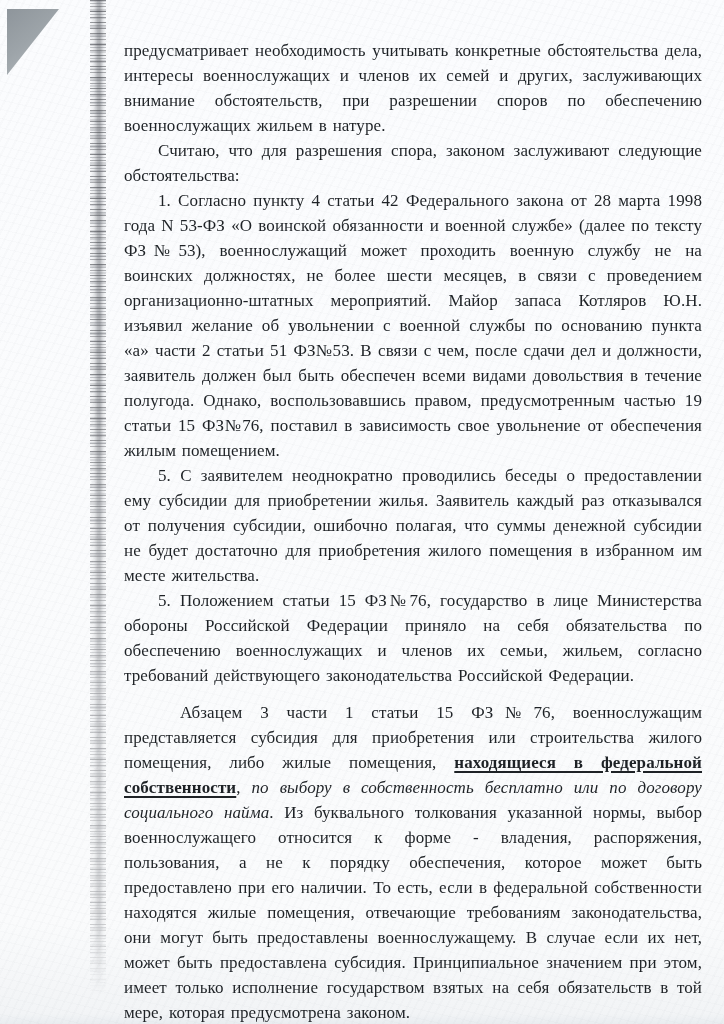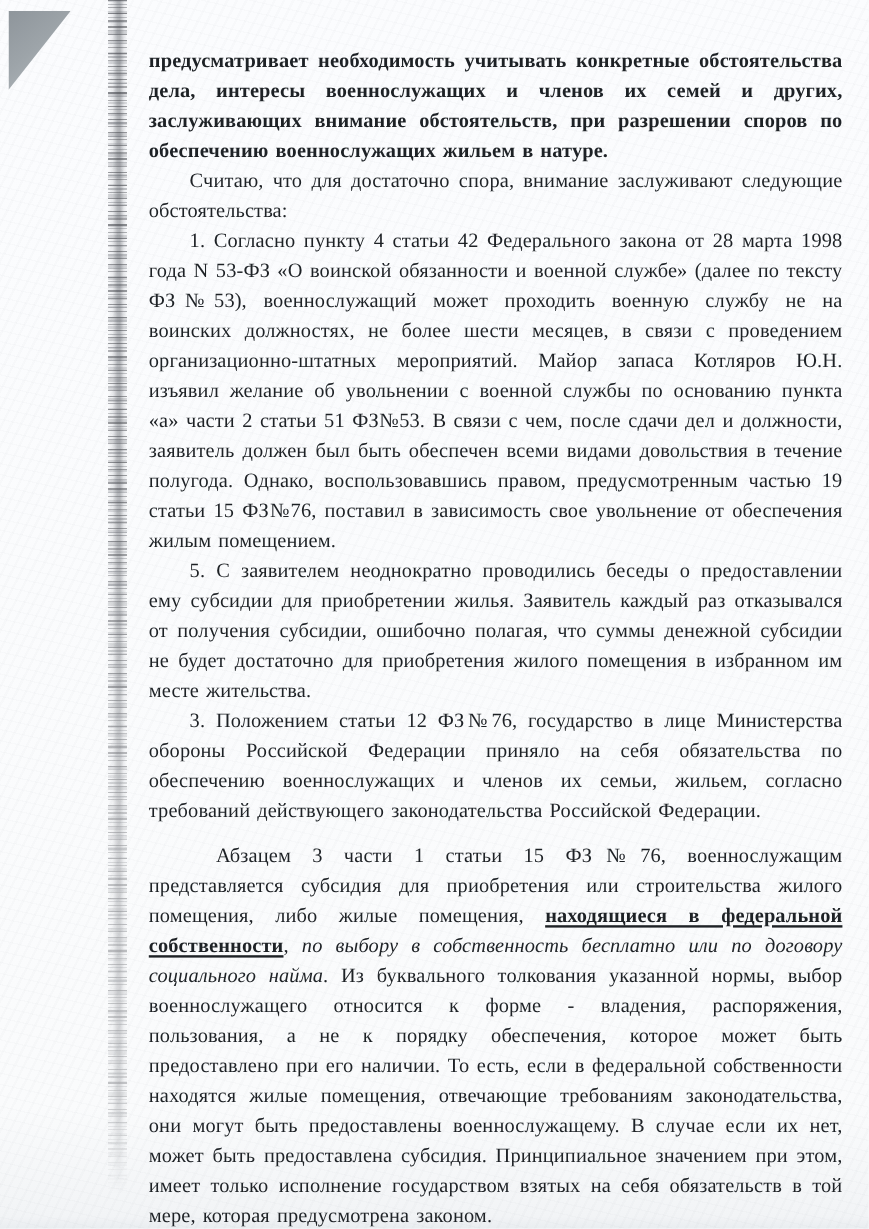--- a/index.html
+++ b/index.html
@@ -68,21 +68,21 @@
     font-size: 17px;
     line-height: 25px;
     text-align: justify;
     letter-spacing: 0.1px;
     word-spacing: 1.5px;
   }
   .doc-text p {
     margin: 0;
     text-indent: 34px;
   }
-  .doc-text p.no-indent { text-indent: 0; font-weight: bold; }
+  .doc-text p.no-indent { text-indent: 0; }
   .doc-text p.deep-indent { text-indent: 56px; margin-top: 12px; }
   .emph-bold-underline {
     font-weight: bold;
     text-decoration: underline;
     text-decoration-thickness: 1.5px;
     text-underline-offset: 3px;
   }
   .emph-italic { font-style: italic; }
 </style>
 </head>
@@ -91,24 +91,24 @@
 <div class="page">
 
   <div class="corner-fold"></div>
 
   <div class="binding-shadow"></div>
 
   <div class="doc-text">
 
     <p class="no-indent">предусматривает необходимость учитывать конкретные обстоятельства дела, интересы военнослужащих и членов их семей и других, заслуживающих внимание обстоятельств, при разрешении споров по обеспечению военнослужащих жильем в натуре.</p>
 
-    <p>Считаю, что для достаточно спора, внимание заслуживают следующие обстоятельства:</p>
+    <p>Считаю, что для разрешения спора, законом заслуживают следующие обстоятельства:</p>
 
     <p>1. Согласно пункту 4 статьи 42 Федерального закона от 28 марта 1998 года N 53-ФЗ «О воинской обязанности и военной службе» (далее по тексту ФЗ№53), военнослужащий может проходить военную службу не на воинских должностях, не более шести месяцев, в связи с проведением организационно-штатных мероприятий. Майор запаса Котляров Ю.Н. изъявил желание об увольнении с военной службы по основанию пункта «а» части 2 статьи 51 ФЗ№53. В связи с чем, после сдачи дел и должности, заявитель должен был быть обеспечен всеми видами довольствия в течение полугода. Однако, воспользовавшись правом, предусмотренным частью 19 статьи 15 ФЗ№76, поставил в зависимость свое увольнение от обеспечения жилым помещением.</p>
 
     <p>5. С заявителем неоднократно проводились беседы о предоставлении ему субсидии для приобретении жилья. Заявитель каждый раз отказывался от получения субсидии, ошибочно полагая, что суммы денежной субсидии не будет достаточно для приобретения жилого помещения в избранном им месте жительства.</p>
 
-    <p>3. Положением статьи 12 ФЗ№76, государство в лице Министерства обороны Российской Федерации приняло на себя обязательства по обеспечению военнослужащих и членов их семьи, жильем, согласно требований действующего законодательства Российской Федерации.</p>
+    <p>5. Положением статьи 15 ФЗ№76, государство в лице Министерства обороны Российской Федерации приняло на себя обязательства по обеспечению военнослужащих и членов их семьи, жильем, согласно требований действующего законодательства Российской Федерации.</p>
 
     <p class="deep-indent"><span>Абзацем 3 части 1 статьи 15 ФЗ№76, военнослужащим представляется субсидия для приобретения или строительства жилого помещения, либо жилые помещения, </span><span class="emph-bold-underline">находящиеся в федеральной собственности</span><span>, </span><span class="emph-italic">по выбору в собственность бесплатно или по договору социального найма</span><span>. Из буквального толкования указанной нормы, выбор военнослужащего относится к форме - владения, распоряжения, пользования, а не к порядку обеспечения, которое может быть предоставлено при его наличии. То есть, если в федеральной собственности находятся жилые помещения, отвечающие требованиям законодательства, они могут быть предоставлены военнослужащему. В случае если их нет, может быть предоставлена субсидия. Принципиальное значением при этом, имеет только исполнение государством взятых на себя обязательств в той мере, которая предусмотрена законом.</span></p>
 
   </div>
 </div>
 
 </body></html>

